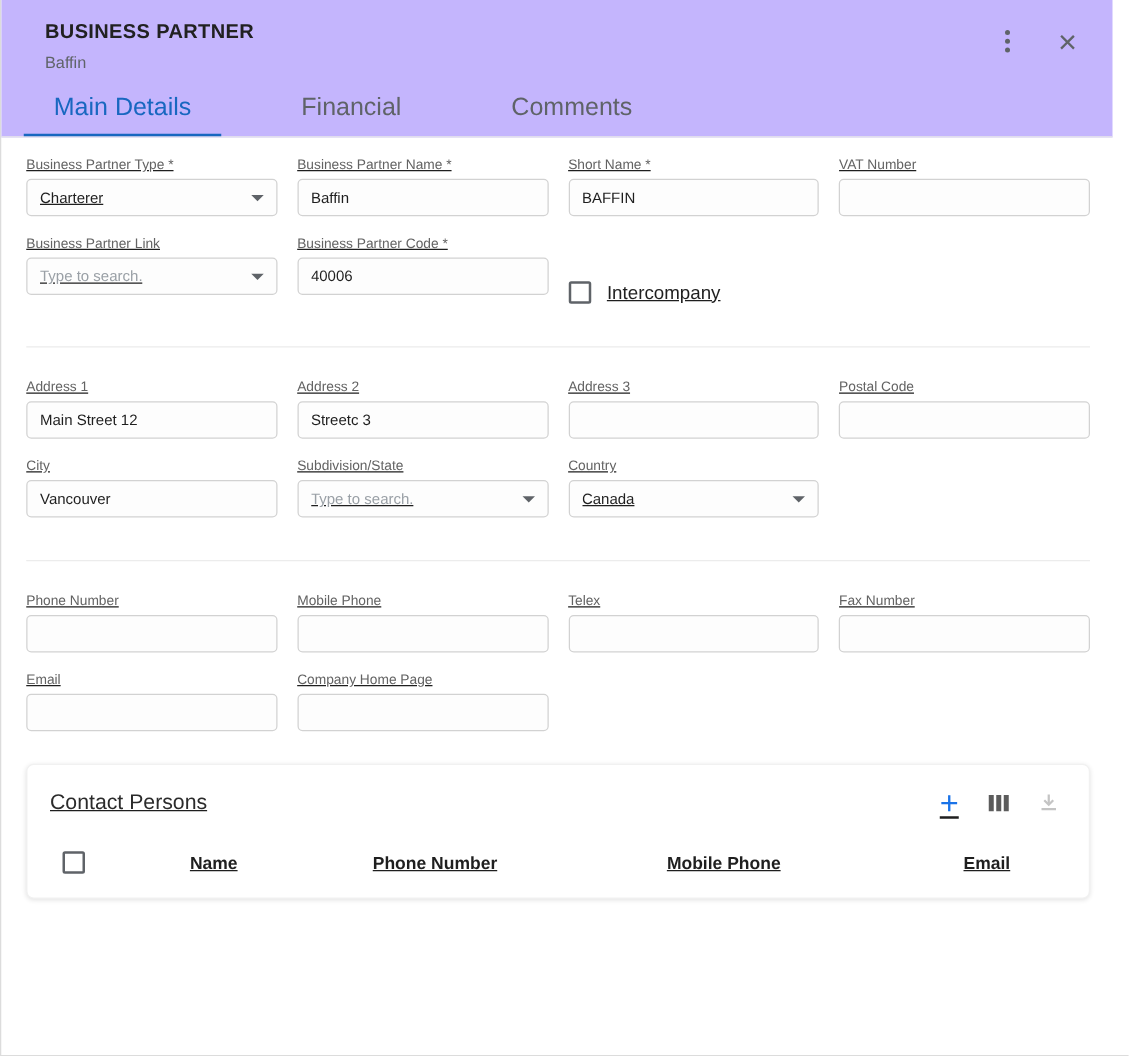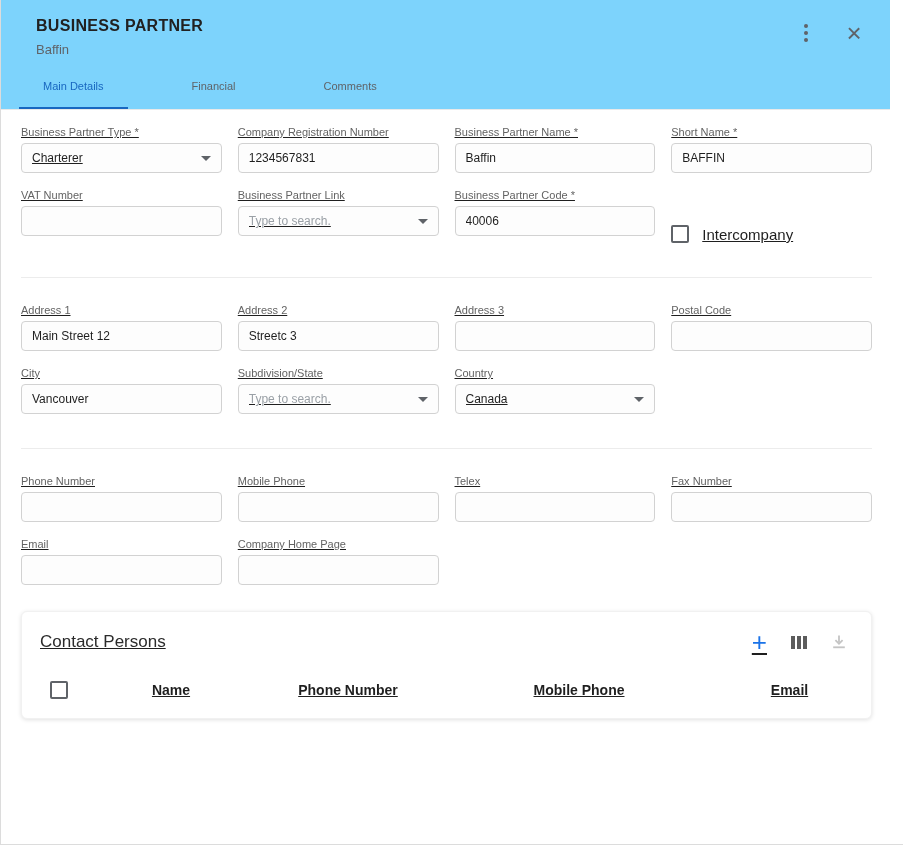--- a/index.html
+++ b/index.html
@@ -14,21 +14,21 @@
     width:903px; height:845px;
     border-left:1px solid #dcdcdc;
     border-bottom:1px solid #dcdcdc;
     background:#fff;
     overflow:hidden;
   }
   .dialog { width:889px; }
 
   
   .dialog-header {
-    background:#7dd3fc;
+    background:#c4b5fd;
     border-bottom:1px solid #e9e9e9;
   }
   .header-top {
     display:flex; justify-content:space-between; align-items:flex-start;
     padding:15px 24px 0 35px;
   }
   .title {
     font-size:16px; font-weight:600; letter-spacing:.3px; color:#212121; line-height:22px;
   }
   .subtitle { margin-top:5px; font-size:13px; color:#5f6368; }
@@ -38,21 +38,21 @@
     display:flex; align-items:center; justify-content:center;
     width:24px; height:24px; font-family:inherit;
   }
   .kebab { flex-direction:column; }
   .kebab i { width:4px; height:4px; border-radius:50%; background:#5f6368; margin:1.5px 0; }
   .close-glyph { font-size:26px; line-height:20px; color:#5f6368; font-weight:400; }
 
   .tabbar { display:flex; gap:40px; padding-left:18px; height:44px; margin-top:8px; }
   .tab {
     padding:0 24px; display:flex; align-items:center;
-    font-size:11px; color:#5f6368; cursor:pointer;
+    font-size:20px; color:#5f6368; cursor:pointer;
     border-bottom:2px solid transparent;
   }
   .tab.active { color:#1867c0; border-bottom-color:#1867c0; }
 
   
   .content { padding:16px 18px 0 20px;text-decoration:underline; }
   .grid {
     display:grid; grid-template-columns:repeat(4, 1fr);
     column-gap:16px; row-gap:16px;
   }
@@ -148,24 +148,20 @@
 
     <div class="content">
 
       <div class="grid">
         <div class="field">
           <label class="flabel">Business Partner Type *</label>
           <div class="select">
             <span class="sel-value">Charterer</span>
             <span class="caret"></span>
           </div>
-        </div>
-        <div class="field">
-          <label class="flabel">Company Registration Number</label>
-          <input class="tinput" type="text" value="1234567831" style="">
         </div>
         <div class="field">
           <label class="flabel">Business Partner Name *</label>
           <input class="tinput" type="text" value="Baffin" style="">
         </div>
         <div class="field">
           <label class="flabel">Short Name *</label>
           <input class="tinput" type="text" value="BAFFIN" style="">
         </div>
 

